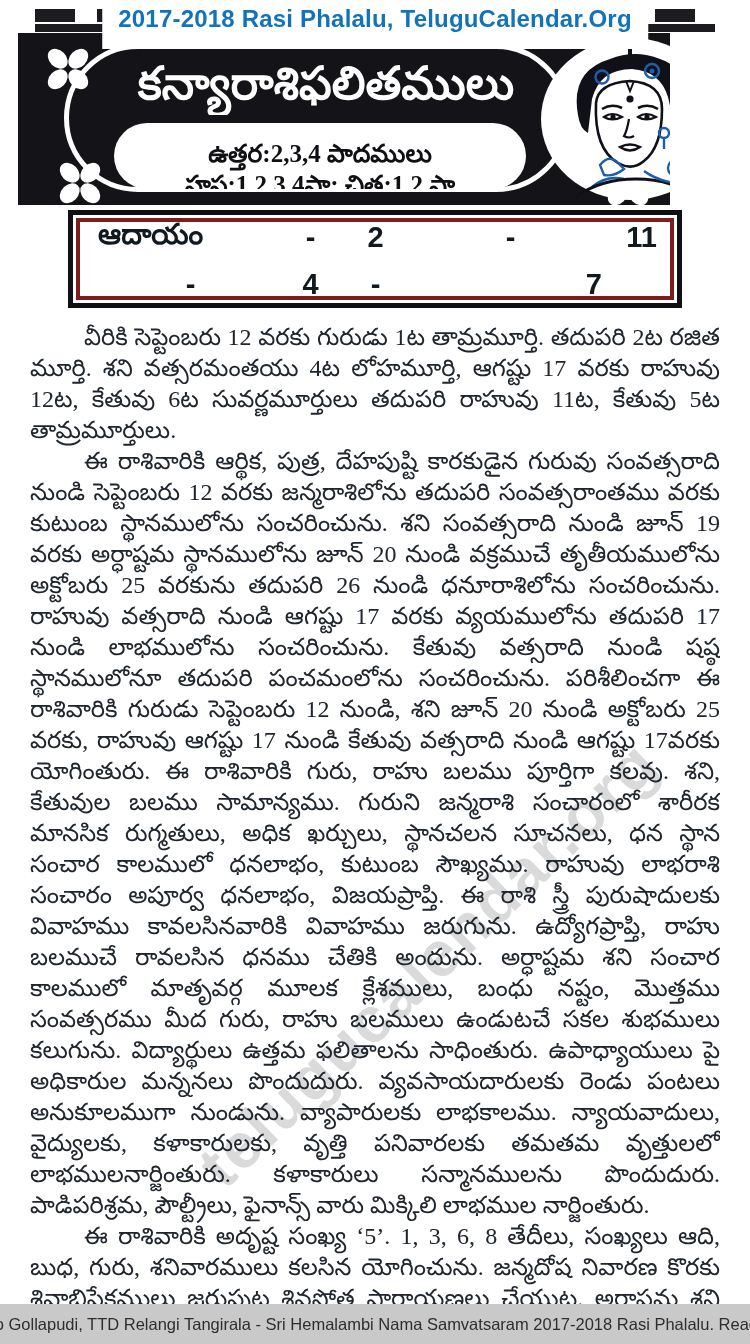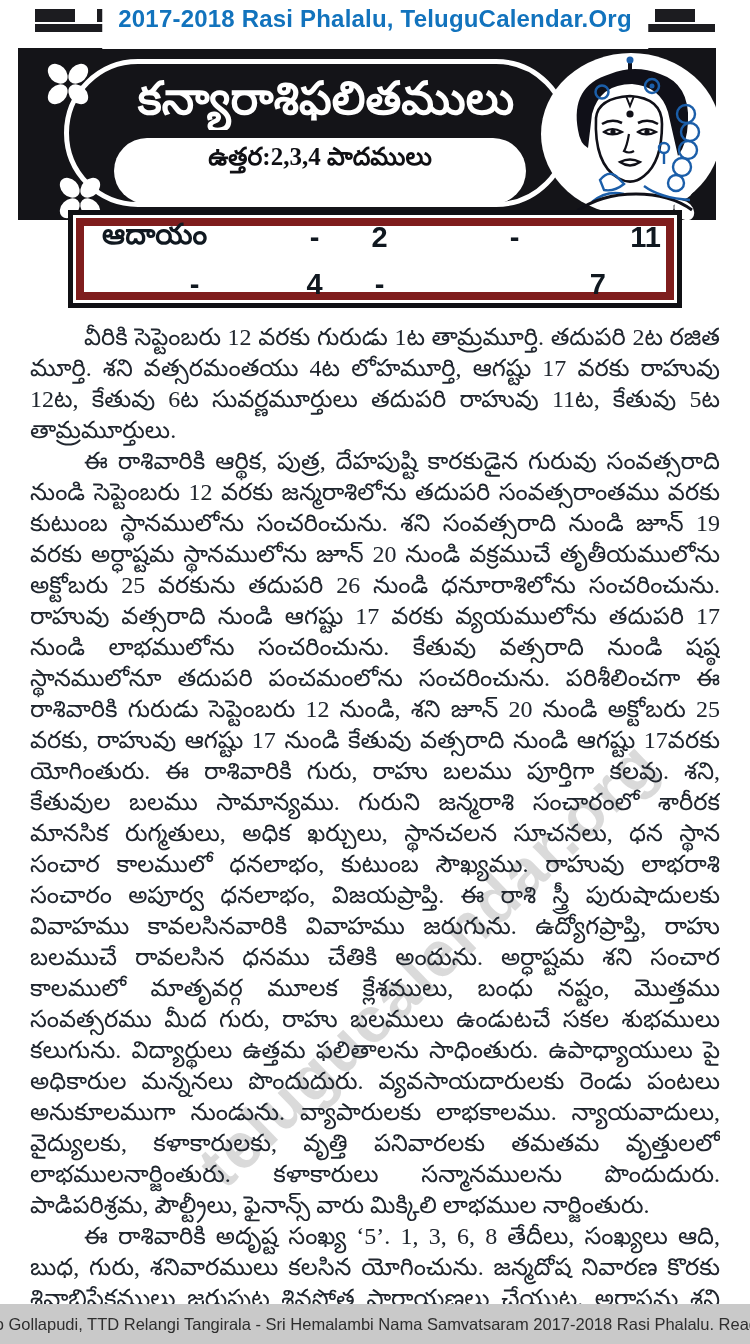--- a/index.html
+++ b/index.html
@@ -9,41 +9,41 @@
   
   .topstrip{position:absolute;left:35px;top:9px;width:680px;height:23px;}
   .dashes{position:absolute;left:0;top:0;width:100%;height:13px;
           background:repeating-linear-gradient(90deg,#1c1c20 0 40px,#ffffff 40px 62px);}
   .solidbar{position:absolute;left:0;top:15px;width:100%;height:8px;background:#1c1c20;}
   .site-title-box{position:absolute;left:50%;top:-6px;transform:translateX(-50%);
           background:#ffffff;padding:2px 16px 16px;z-index:2;white-space:nowrap;}
   .site-title{color:#1273bd;font-size:24px;font-weight:700;letter-spacing:.2px;}
 
   
-  .banner{position:absolute;left:18px;top:48px;width:652px;height:172px;background:#141418;
-          overflow:hidden;padding-left:46px;}
+  .banner{position:absolute;left:18px;top:33px;width:652px;height:172px;background:#141418;
+          overflow:hidden;}
   .clover{position:absolute;width:56px;height:56px;}
   .clover svg{width:100%;height:100%;}
   .stadium{position:absolute;left:46px;top:11px;width:506px;height:148px;
            border:5px solid #ffffff;border-radius:78px;box-sizing:border-box;}
   .banner-title{position:absolute;left:88px;top:20px;width:440px;height:62px;
            color:#ffffff;font-size:46px;font-weight:700;text-align:center;line-height:62px;
            font-family:"Liberation Serif","DejaVu Serif",serif;white-space:nowrap;overflow:hidden;}
   .pada-pill{position:absolute;left:96px;top:90px;width:412px;height:66px;background:#ffffff;
            border-radius:34px;text-align:center;color:#101014;font-weight:700;
            font-family:"Liberation Serif","DejaVu Serif",serif;overflow:hidden;}
   .pada-line{font-size:25px;line-height:31px;white-space:nowrap;}
   .portrait{position:absolute;left:522px;top:4px;width:182px;height:164px;}
   .portrait svg{width:100%;height:100%;}
 
   
   .score-outer{position:absolute;left:68px;top:210px;width:614px;height:98px;
            border:5px solid #101014;box-sizing:border-box;background:#ffffff;}
   .score-inner{position:absolute;left:3px;top:3px;right:3px;bottom:3px;
-           border:8px solid #7f1d1d;box-sizing:border-box;
+           border:4px solid #7f1d1d;box-sizing:border-box;
            display:flex;flex-direction:column;justify-content:center;gap:10px;}
   .score-row{display:grid;grid-template-columns:185px 55px 75px 195px 55px 1fr;
            align-items:center;padding:0 18px;color:#101820;font-weight:700;font-size:29px;
            font-family:"Liberation Sans","DejaVu Sans",sans-serif;}
   .score-row .dash{text-align:center;}
   .score-row .val1{text-align:center;}
   .score-row .val2{text-align:right;padding-right:6px;}
 
   
   .article{position:absolute;left:30px;top:322px;width:690px;height:982px;
@@ -113,21 +113,22 @@
             <ellipse cx="41" cy="19" rx="12" ry="9" transform="rotate(-45 41 19)"></ellipse>
             <ellipse cx="19" cy="41" rx="12" ry="9" transform="rotate(-45 19 41)"></ellipse>
             <ellipse cx="41" cy="41" rx="12" ry="9" transform="rotate(45 41 41)"></ellipse>
           </g>
         </svg>
     </div>
 
     <div class="stadium"></div>
     <div class="banner-title">కన్యారాశిఫలితములు</div>
     <div class="pada-pill">
-      <div class="pada-line" style="margin-top:3px;">ఉత్తర:2,3,4 పాదములు</div>
+      <div class="pada-line" style="margin-top:15px;">ఉత్తర:2,3,4 పాదములు</div>
+      <div class="pada-line">హస్త:1,2,3,4పా; చిత్త్ర:1,2,పా</div>
     </div>
 
     <div class="portrait">
       <svg viewBox="0 0 182 164">
         <ellipse cx="91" cy="82" rx="90" ry="81" fill="#ffffff"></ellipse>
 
         <path d="M38 78 Q30 34 70 22 Q95 12 120 22 Q150 32 148 70 Q147 92 138 104 L128 60 Q120 34 92 32 Q60 32 52 62 L48 96 Q40 92 38 78 Z" fill="#101018"></path>
 
         <g fill="none" stroke="#1b5ea9" stroke-width="2.4">
           <circle cx="146" cy="62" r="9"></circle>

